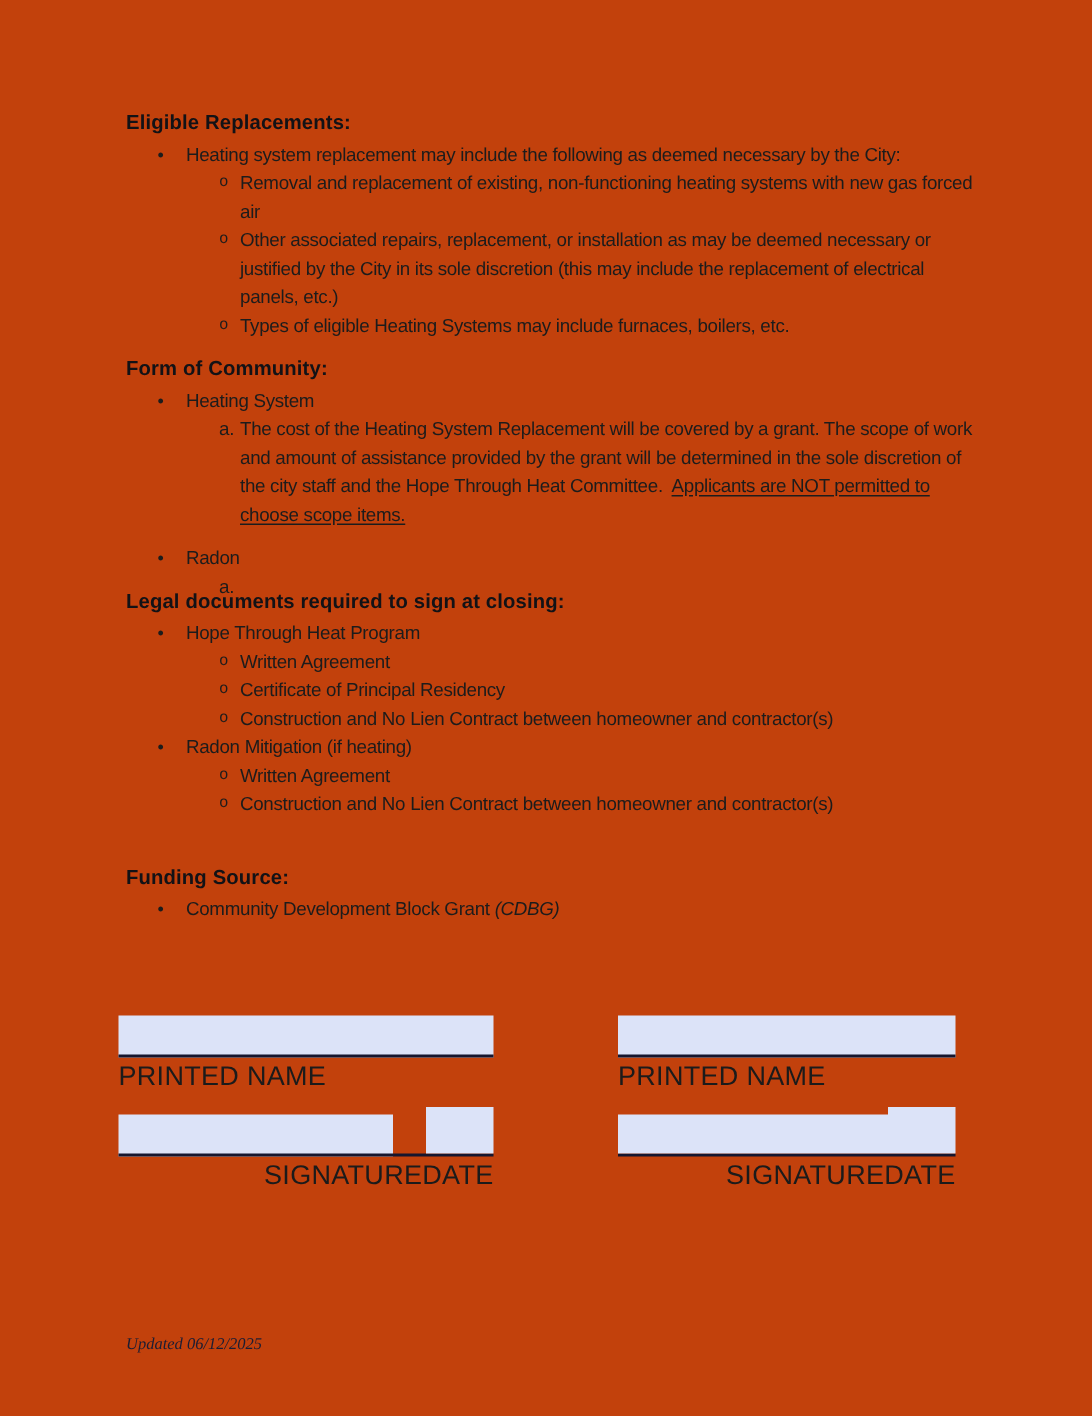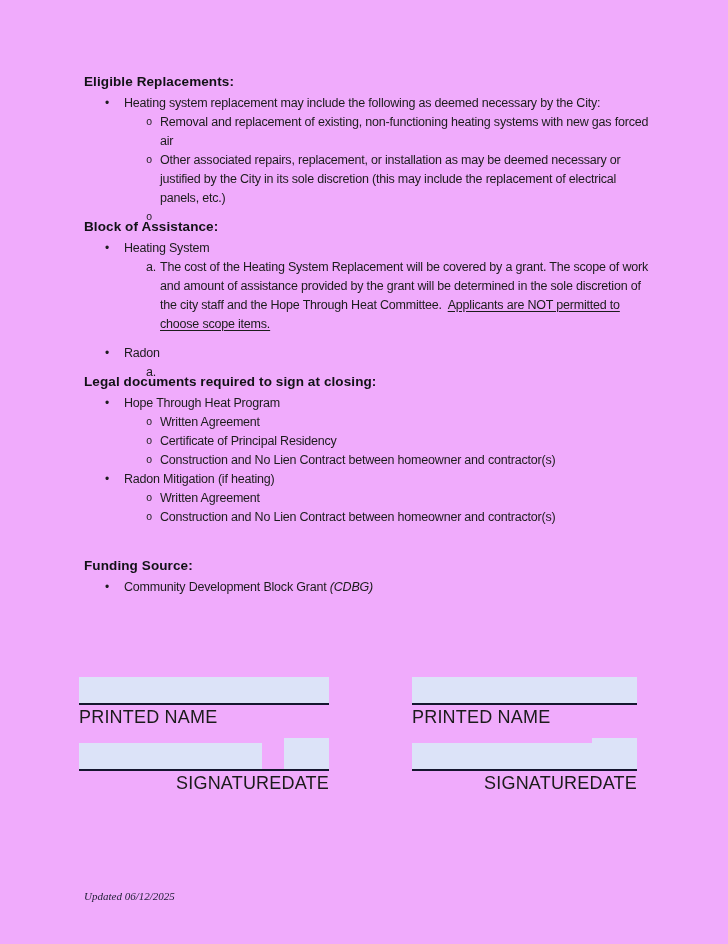--- a/index.html
+++ b/index.html
@@ -5,21 +5,21 @@
   html, body { margin: 0; padding: 0; }
   body {
     width: 728px; height: 944px;
     background: #ffffff;
     font-family: "Liberation Sans", sans-serif;
     color: #1c1c1c;
     position: relative;
     overflow: hidden;
   }
   .page {
-    position: absolute; inset: 0; background: #f0abfc;
+    position: absolute; inset: 0; background: #c2410c;
   }
 
   
   .content {
     position: absolute; left: 84px; top: 72px; width: 572px;
   }
   .doc-section { margin-top: 9px; }
   .doc-section.sec-0 { margin-top: 0; }
   .doc-section.sec-3 { margin-top: 29px; }
   .heading {
@@ -93,24 +93,24 @@
 <body style="--field-fill: #dce3f8; --field-line: #15162f;">
 
 <div class="page">
 
   <div class="content">
       <div class="doc-section sec-0">
         <div class="heading">Eligible Replacements:</div>
         <div class="li l1"><span class="marker marker-disc">•</span><span><span>Heating system replacement may include the following as deemed necessary by the City:</span></span></div>
         <div class="li l2"><span class="marker marker-circle">o</span><span><span>Removal and replacement of existing, non-functioning heating systems with new gas forced air</span></span></div>
         <div class="li l2"><span class="marker marker-circle">o</span><span><span>Other associated repairs, replacement, or installation as may be deemed necessary or justified by the City in its sole discretion (this may include the replacement of electrical panels, etc.)</span></span></div>
-        <div class="li l2"><span class="marker marker-circle">o</span></div>
+        <div class="li l2"><span class="marker marker-circle">o</span><span><span>Types of eligible Heating Systems may include furnaces, boilers, etc.</span></span></div>
       </div>
       <div class="doc-section sec-1">
-        <div class="heading">Block of Assistance:</div>
+        <div class="heading">Form of Community:</div>
         <div class="li l1"><span class="marker marker-disc">•</span><span><span>Heating System</span></span></div>
         <div class="li l2"><span class="marker marker-alpha">a.</span><span><span>The cost of the Heating System Replacement will be covered by a grant. The scope of work and amount of assistance provided by the grant will be determined in the sole discretion of the city staff and the Hope Through Heat Committee.&nbsp; </span><span class="seg-u">Applicants are NOT permitted to choose scope items.</span></span></div>
         <div class="li l1 blank-before"><span class="marker marker-disc">•</span><span><span>Radon</span></span></div>
         <div class="li l2"><span class="marker marker-alpha">a.</span></div>
       </div>
       <div class="doc-section sec-2">
         <div class="heading">Legal documents required to sign at closing:</div>
         <div class="li l1"><span class="marker marker-disc">•</span><span><span>Hope Through Heat Program</span></span></div>
         <div class="li l2"><span class="marker marker-circle">o</span><span><span>Written Agreement</span></span></div>
         <div class="li l2"><span class="marker marker-circle">o</span><span><span>Certificate of Principal Residency</span></span></div>

